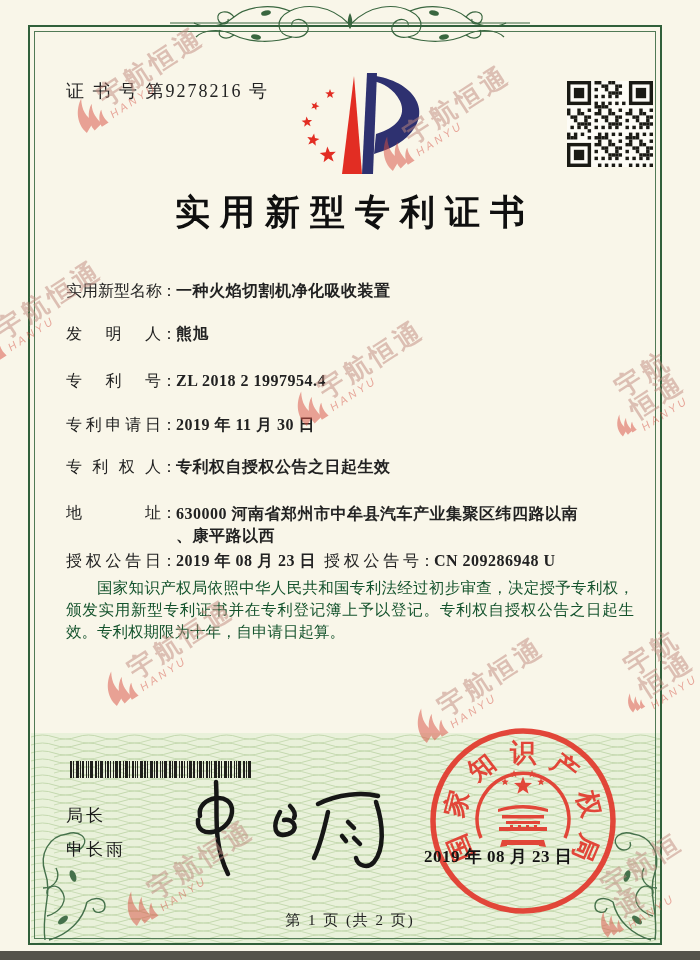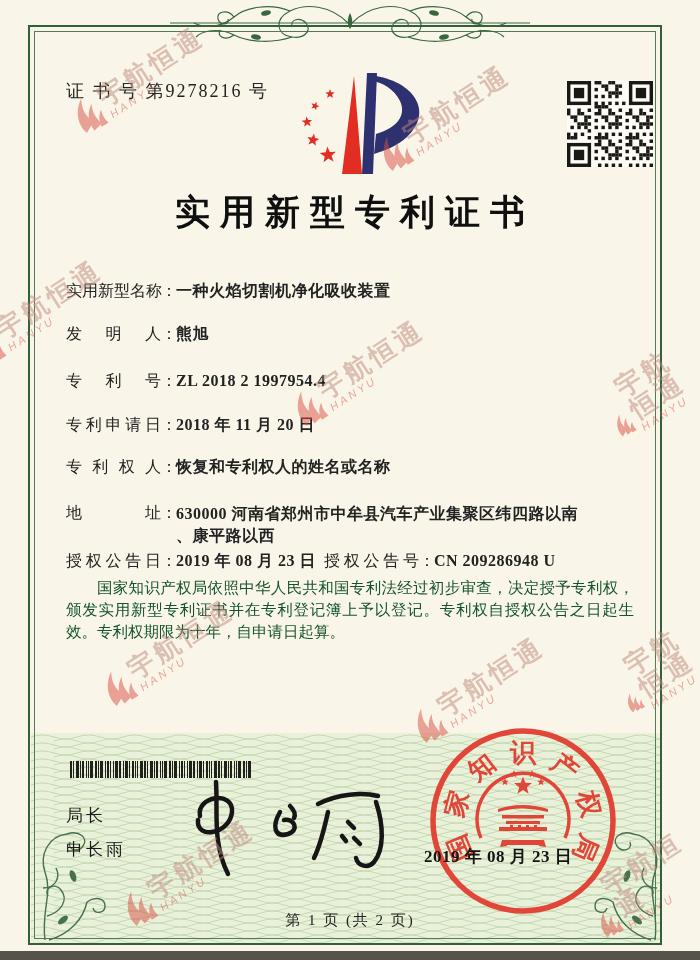--- a/index.html
+++ b/index.html
@@ -341,29 +341,29 @@
         <span>号</span>
       </span><span class="fcolon">：</span><span class="fvalue">ZL 2018 2 1997954.4</span>
   </div>
   <div class="frow" style="top:415px">
     <span class="flabel">
         <span>专</span>
         <span>利</span>
         <span>申</span>
         <span>请</span>
         <span>日</span>
-      </span><span class="fcolon">：</span><span class="fvalue">2018 年 11 月 20 日</span>
+      </span><span class="fcolon">：</span><span class="fvalue">2019 年 11 月 30 日</span>
   </div>
   <div class="frow" style="top:457px">
     <span class="flabel">
         <span>专</span>
         <span>利</span>
         <span>权</span>
         <span>人</span>
-      </span><span class="fcolon">：</span><span class="fvalue">恢复和专利权人的姓名或名称</span>
+      </span><span class="fcolon">：</span><span class="fvalue">专利权自授权公告之日起生效</span>
   </div>
   <div class="frow" style="top:503px">
     <span class="flabel">
         <span>地</span>
         <span>址</span>
       </span><span class="fcolon">：</span><span class="fvalue addr"><span>630000 河南省郑州市中牟县汽车产业集聚区纬四路以南</span><br><span>、康平路以西</span></span>
   </div>
   <div class="frow" style="top:551px">
     <span class="flabel">
         <span>授</span>

